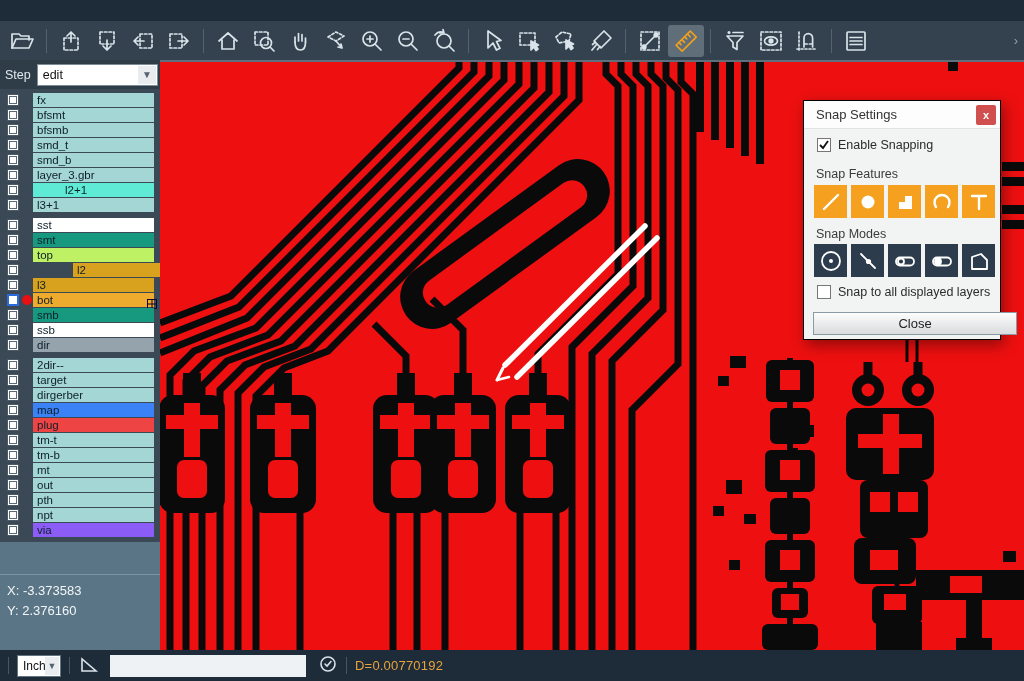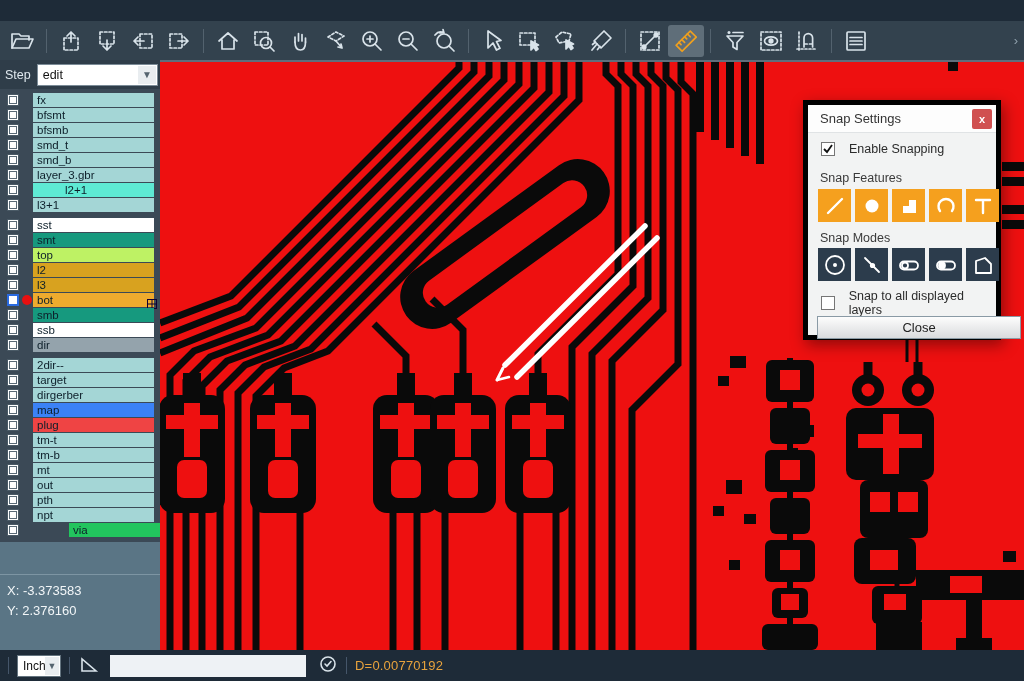--- a/index.html
+++ b/index.html
@@ -53,28 +53,28 @@
             border-top:1px solid #7d95a3; color:#f2f6f8; font-size:13px; padding:8px 0 0 7px; }
   #coords div { margin-bottom:5px; }
 
   
   #canvas-wrap { position:absolute; left:160px; top:60px; width:864px; height:590px;
                  background:#ee1010; border-top:2px solid #5f6f7c; }
   #canvas-wrap svg.board { display:block; }
 
   
   #snap-dialog { position:absolute; left:643px; top:38px; width:198px; height:240px;
-                 background:#f2f3f3; border:5px solid #000000;
+                 background:#f2f3f3; border:1px solid #000000;
                  box-shadow:3px 5px 14px rgba(0,0,0,.4); font-size:12.5px; color:#2b2b2b; }
   #snap-title { height:28px; background:#fdfdfd; border-bottom:1px solid #e0e3e5;
                 display:flex; align-items:center; padding-left:12px; font-size:13px; color:#333; }
   #snap-close { position:absolute; right:4px; top:4px; width:20px; height:20px; background:#d05050;
                 color:#fff; font-size:11px; font-weight:bold; display:flex; align-items:center;
                 justify-content:center; border-radius:2px; }
-  .dlg-check { position:absolute; left:13px; display:flex; align-items:center; gap:14px; }
+  .dlg-check { position:absolute; left:13px; display:flex; align-items:center; gap:7px; }
   .dlg-check .box { width:14px; height:14px; background:#fff; border:1px solid #767676;
                     display:flex; align-items:center; justify-content:center; }
   .dlg-label { position:absolute; left:12px; color:#3a3a3a; }
   .btnrow { position:absolute; left:10px; display:flex; gap:4px; }
   .sqbtn { width:33px; height:33px; display:flex; align-items:center; justify-content:center; }
   .sqbtn.orange { background:#f5a01e; }
   .sqbtn.dark { background:#2c3c4c; }
   .sqbtn svg { stroke:#fff; fill:none; stroke-width:2.4; stroke-linecap:round; stroke-linejoin:round; }
   #snap-close-btn { position:absolute; left:9px; top:211px; width:204px; height:23px;
                     background:linear-gradient(#fdfdfd,#d9dbdd); border:1px solid #8a9aa5;
@@ -322,21 +322,21 @@
     </div>
           <div class="lrow">
       <span class="cb"></span>
 
       <span class="lbl" style="background: #bef264;">top</span>
 
     </div>
           <div class="lrow">
       <span class="cb"></span>
 
-      <span class="lbl" style="background: rgb(216, 162, 31);">l2</span>
+      <span class="lbl" style="background: rgb(216, 162, 31); margin-left: 40px;">l2</span>
 
     </div>
           <div class="lrow">
       <span class="cb"></span>
 
       <span class="lbl" style="background: rgb(216, 162, 31);">l3</span>
 
     </div>
           <div class="lrow selected">
       <span class="cb"></span>
@@ -431,21 +431,21 @@
     </div>
           <div class="lrow">
       <span class="cb"></span>
 
       <span class="lbl" style="background: rgb(164, 214, 214);">npt</span>
 
     </div>
           <div class="lrow">
       <span class="cb"></span>
 
-      <span class="lbl" style="background: #22c55e; margin-left: 36px;">via</span>
+      <span class="lbl" style="background: #8b5cf6;">via</span>
 
     </div>
         </div>
       </div>
     <div id="coords">
       <div>X: -3.373583</div>
       <div>Y: 2.376160</div>
     </div>
   </div>
 

